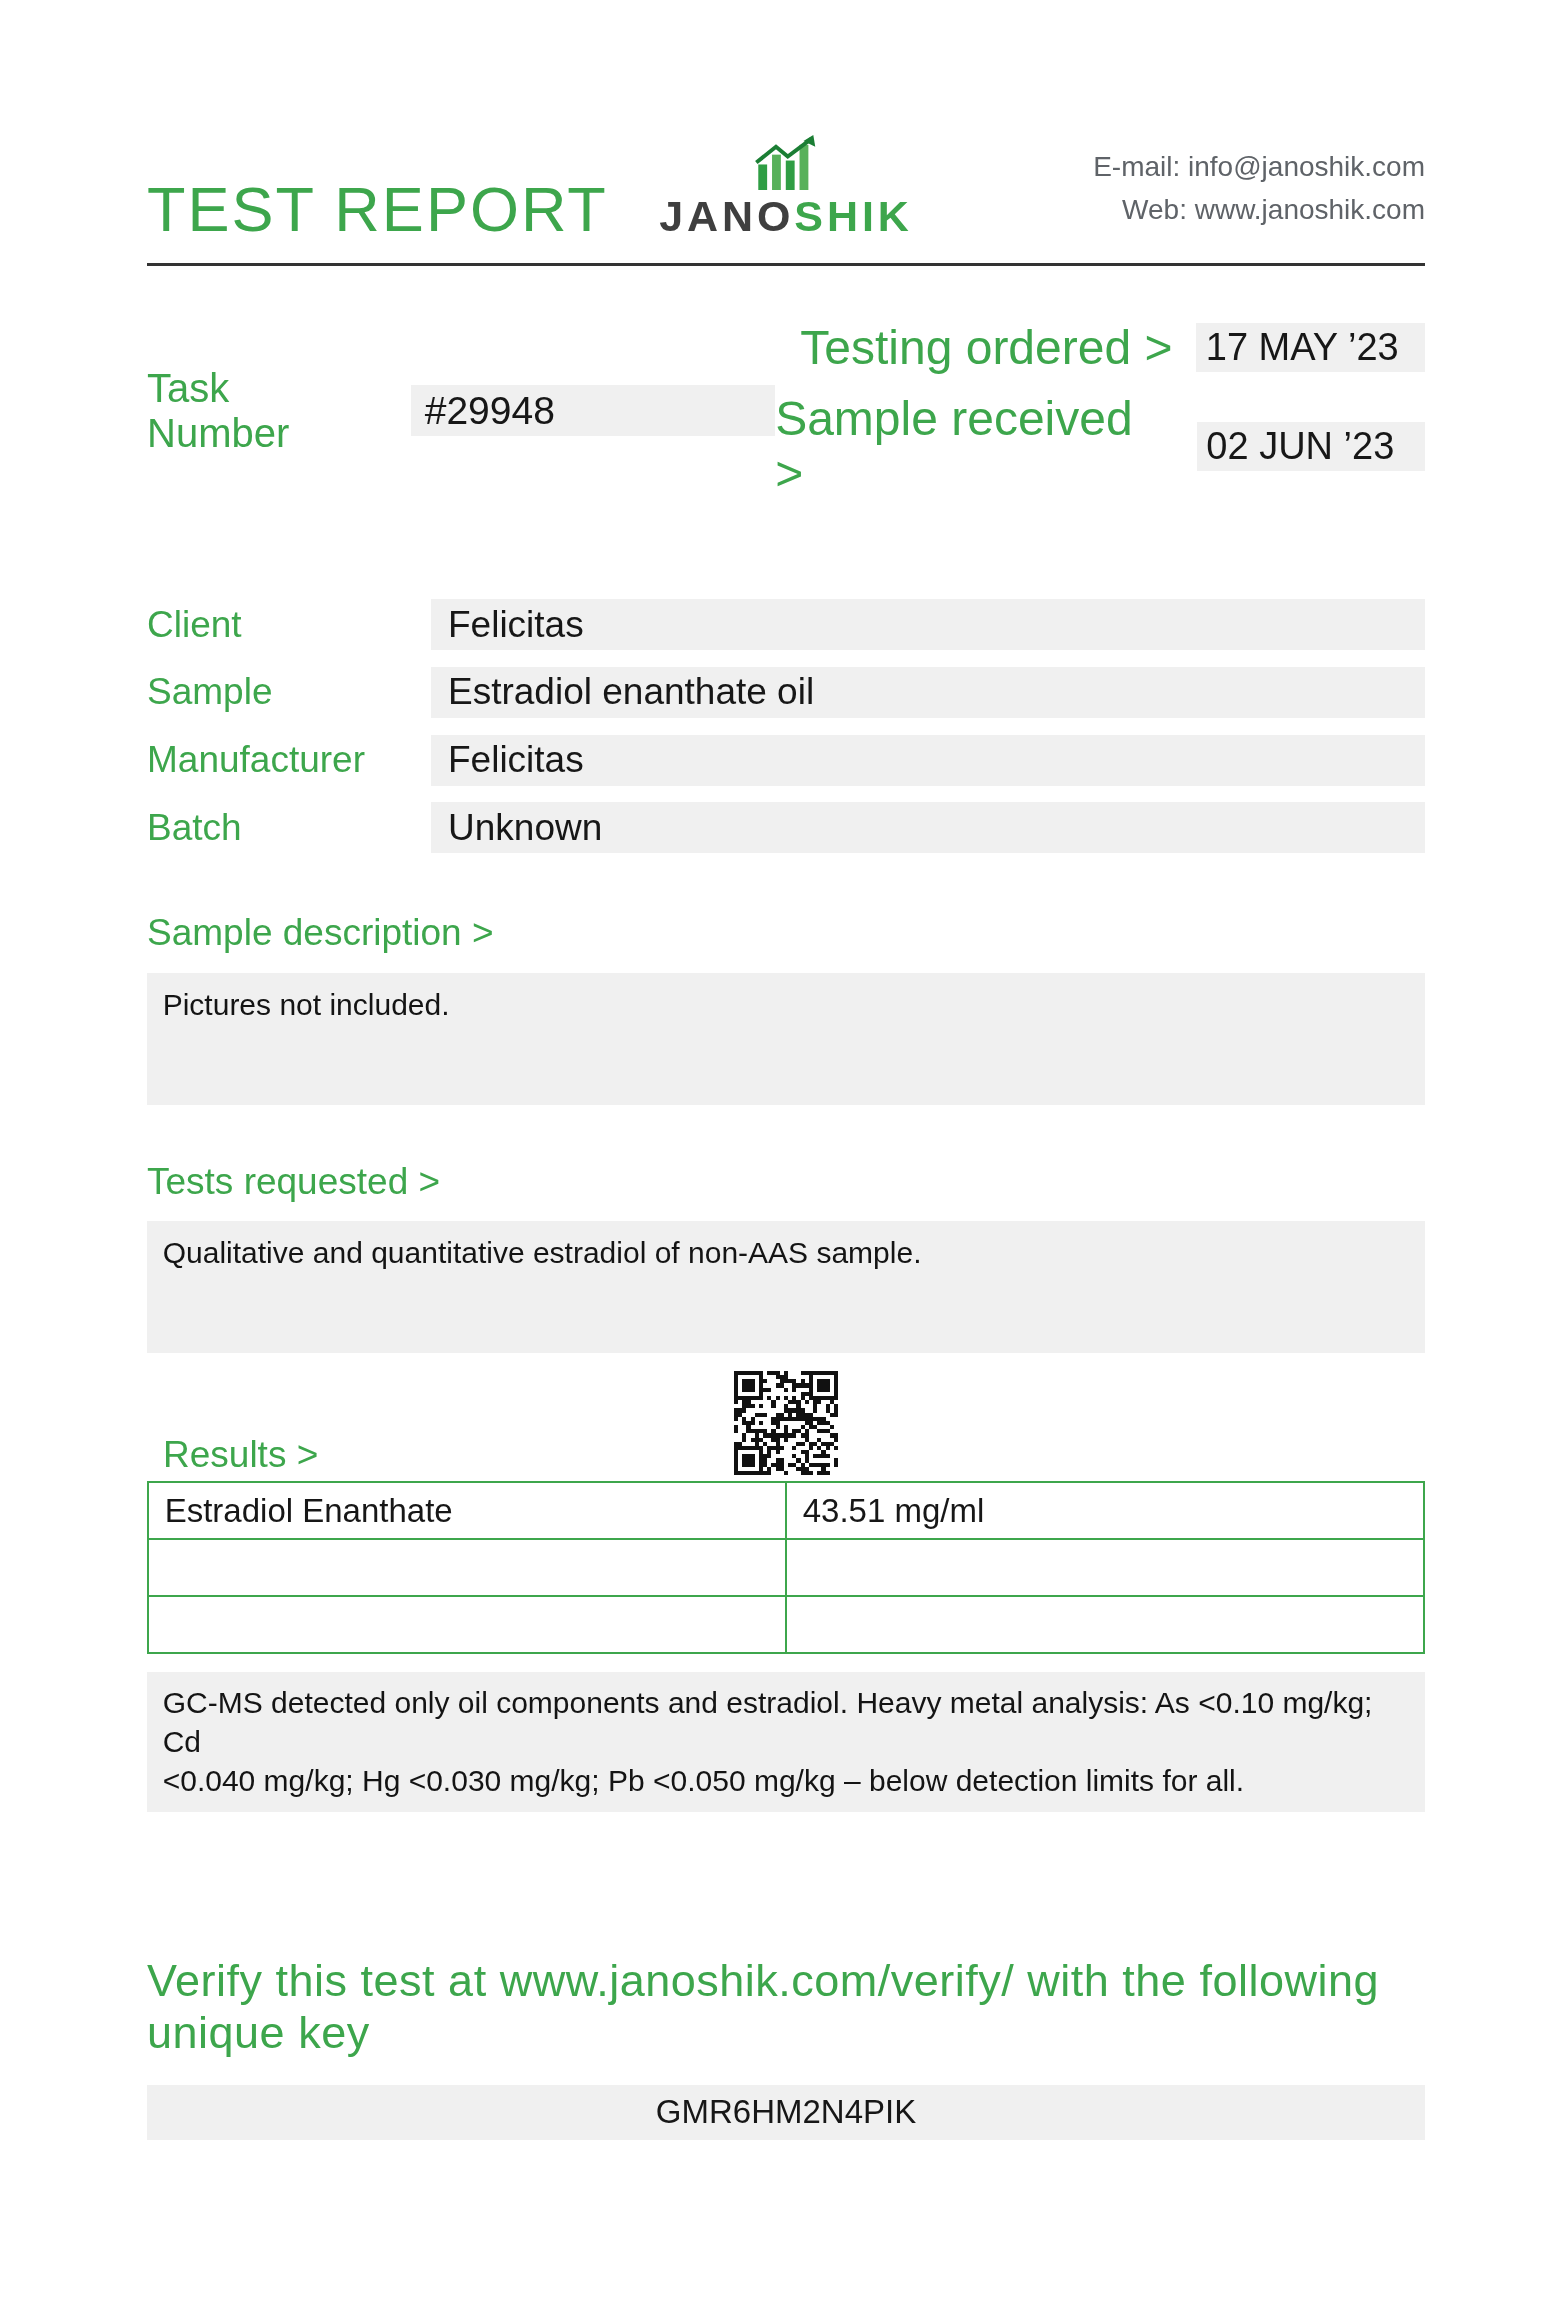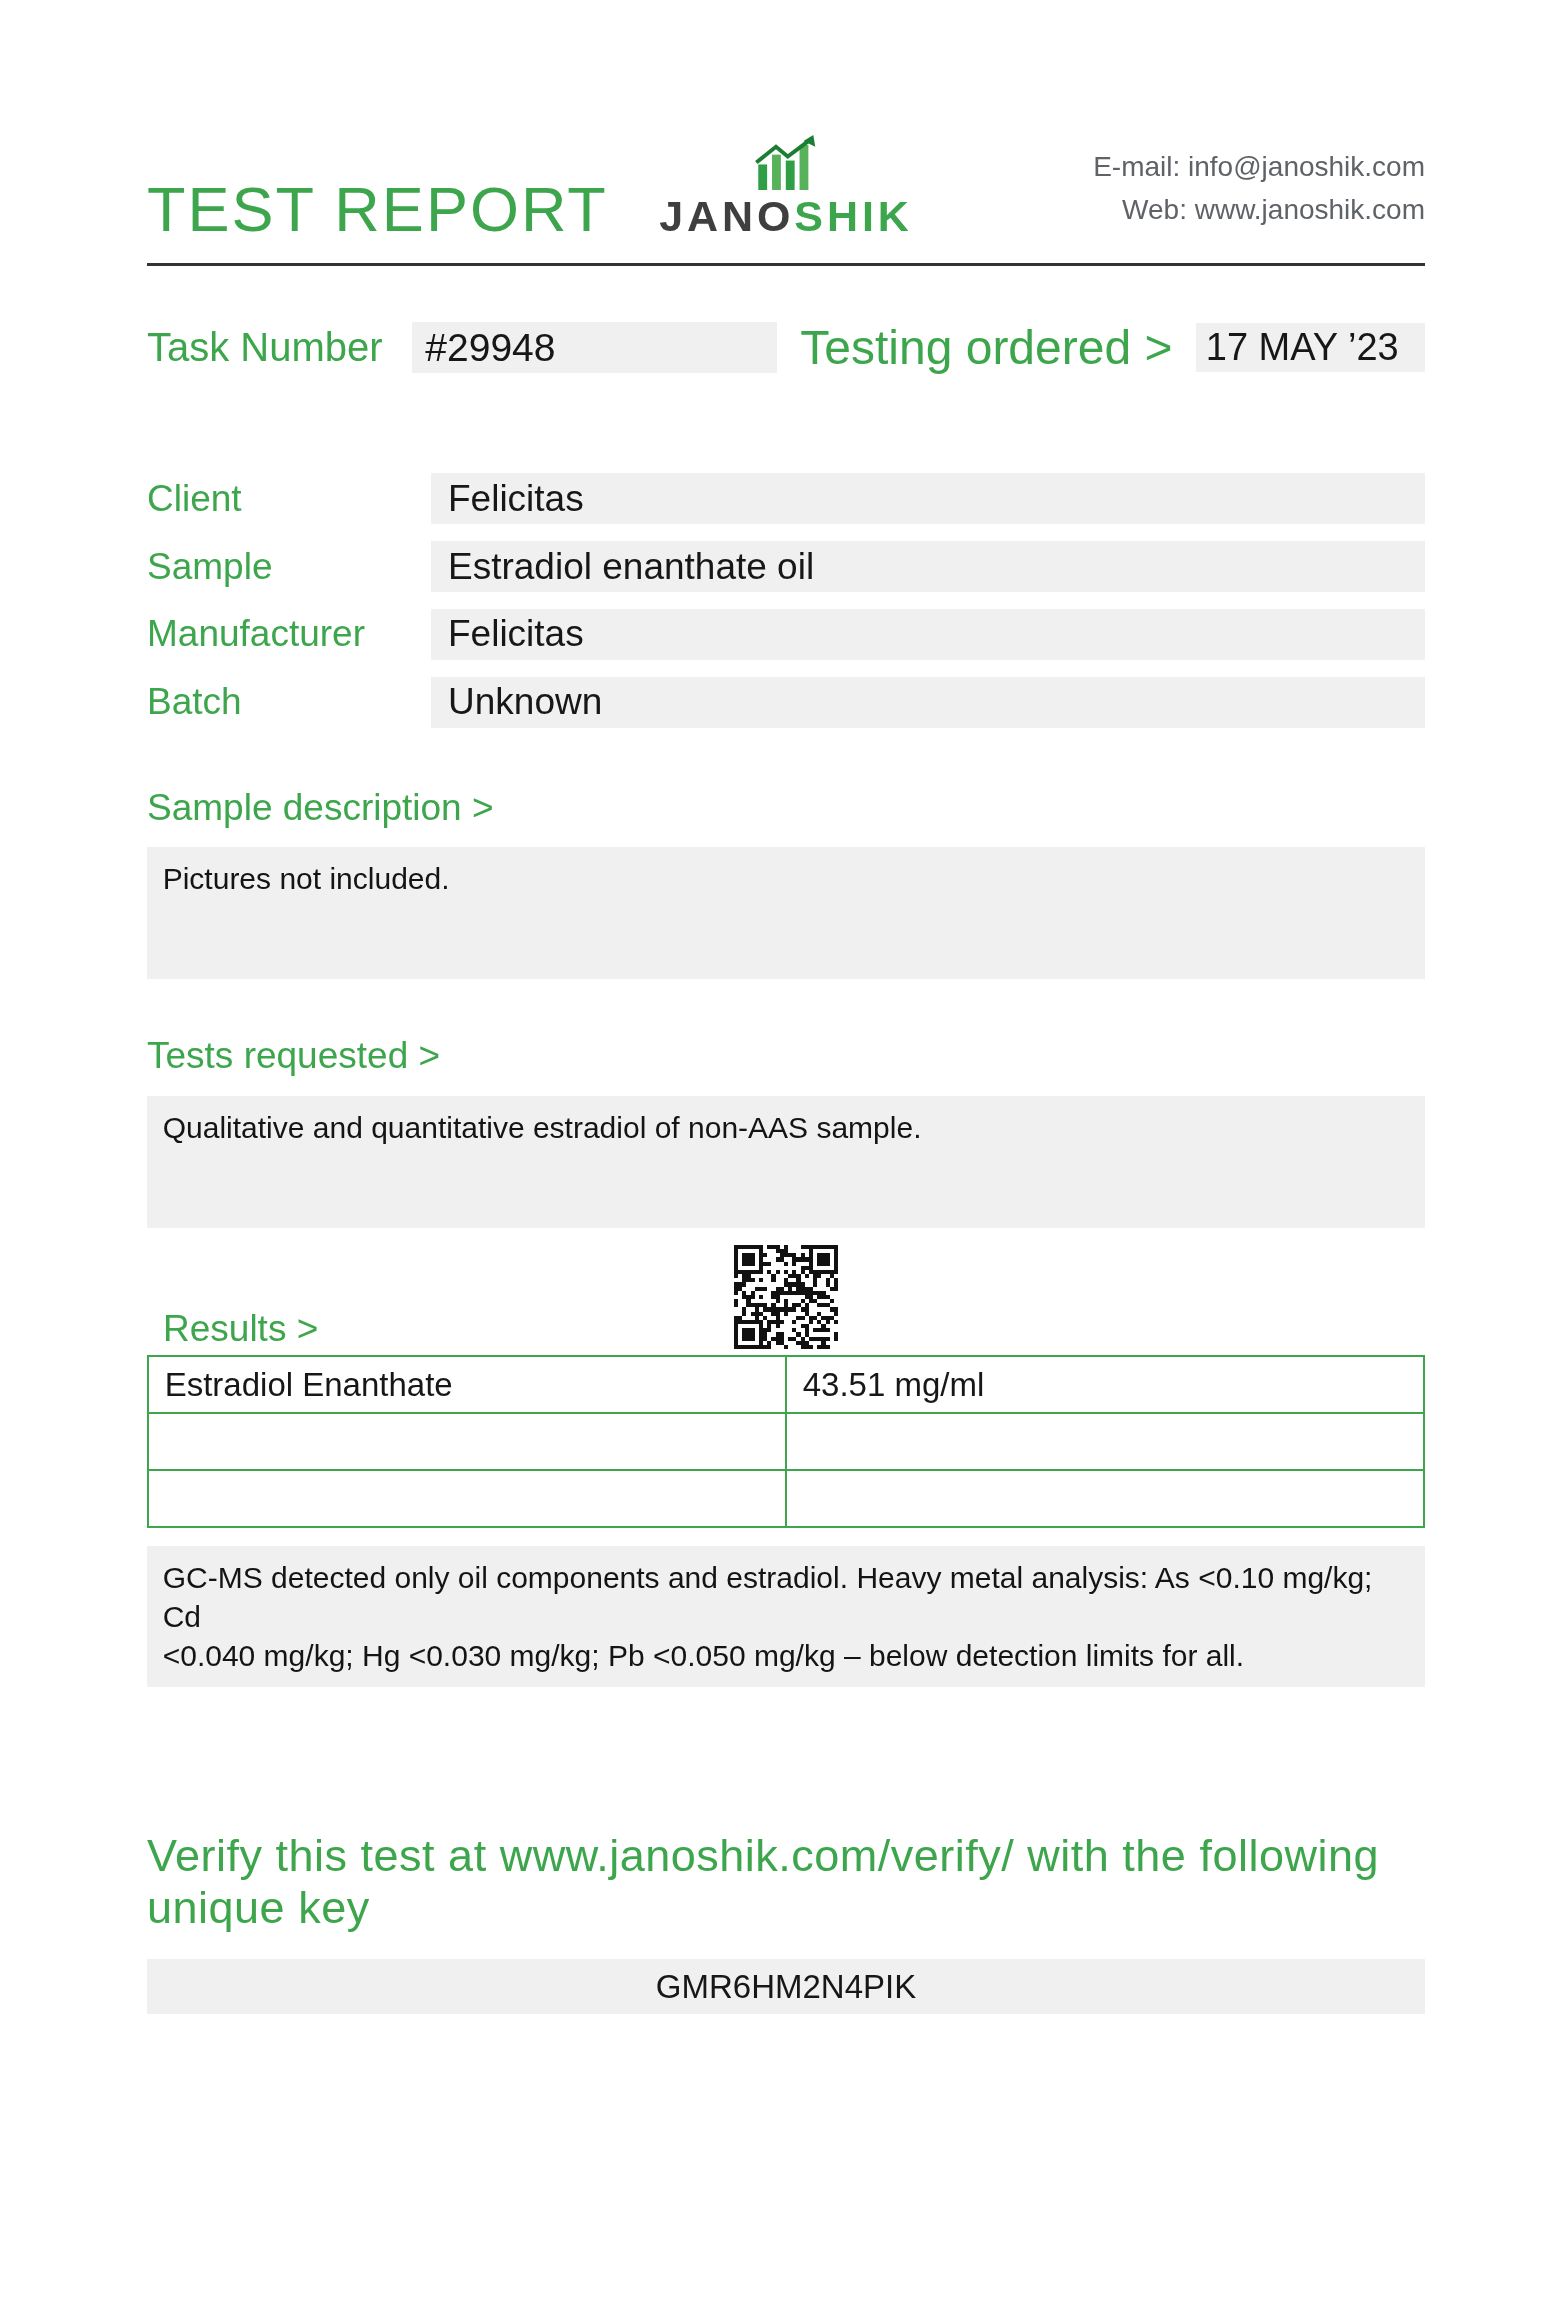--- a/index.html
+++ b/index.html
@@ -98,20 +98,24 @@
 
   <div class="task-row">
     <div class="task-left">
       <span class="task-label">Task Number</span>
       <div class="task-box">#29948</div>
     </div>
     <div class="task-right">
       <div class="row">
         <span class="date-label">Testing ordered &gt;</span>
         <div class="date-box">17 MAY ’23</div>
+      </div>
+      <div class="row">
+        <span class="date-label">Sample received &gt;</span>
+        <div class="date-box">02 JUN ’23</div>
       </div>
     </div>
   </div>
 
   <div class="info">
     <div class="info-row">
       <div class="info-label">Client</div>
       <div class="info-value">Felicitas</div>
     </div>
     <div class="info-row">

